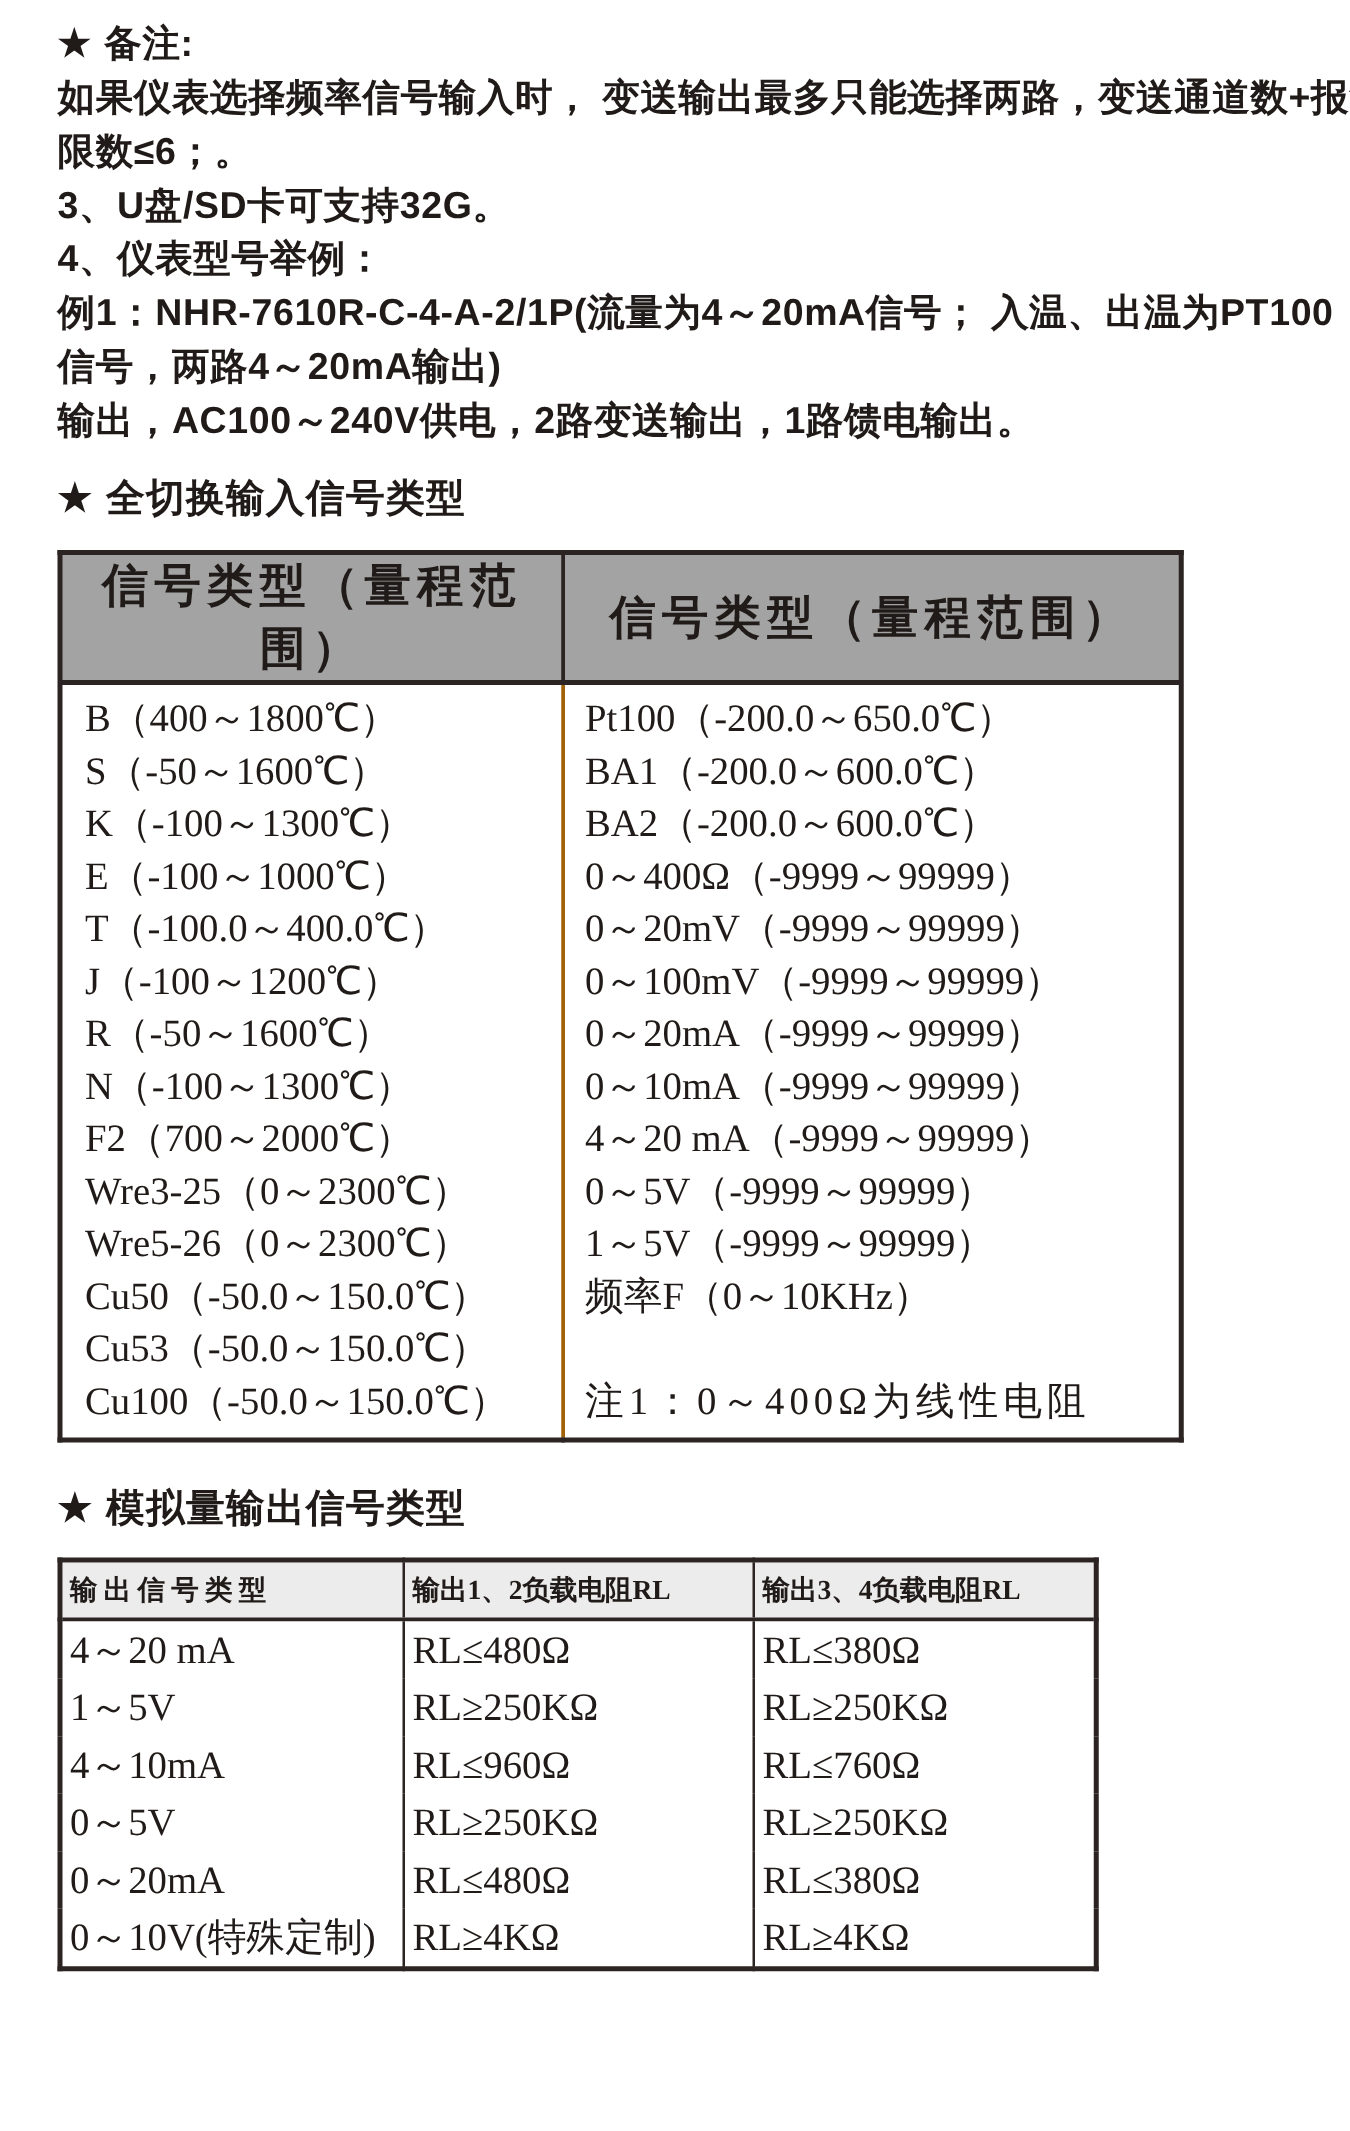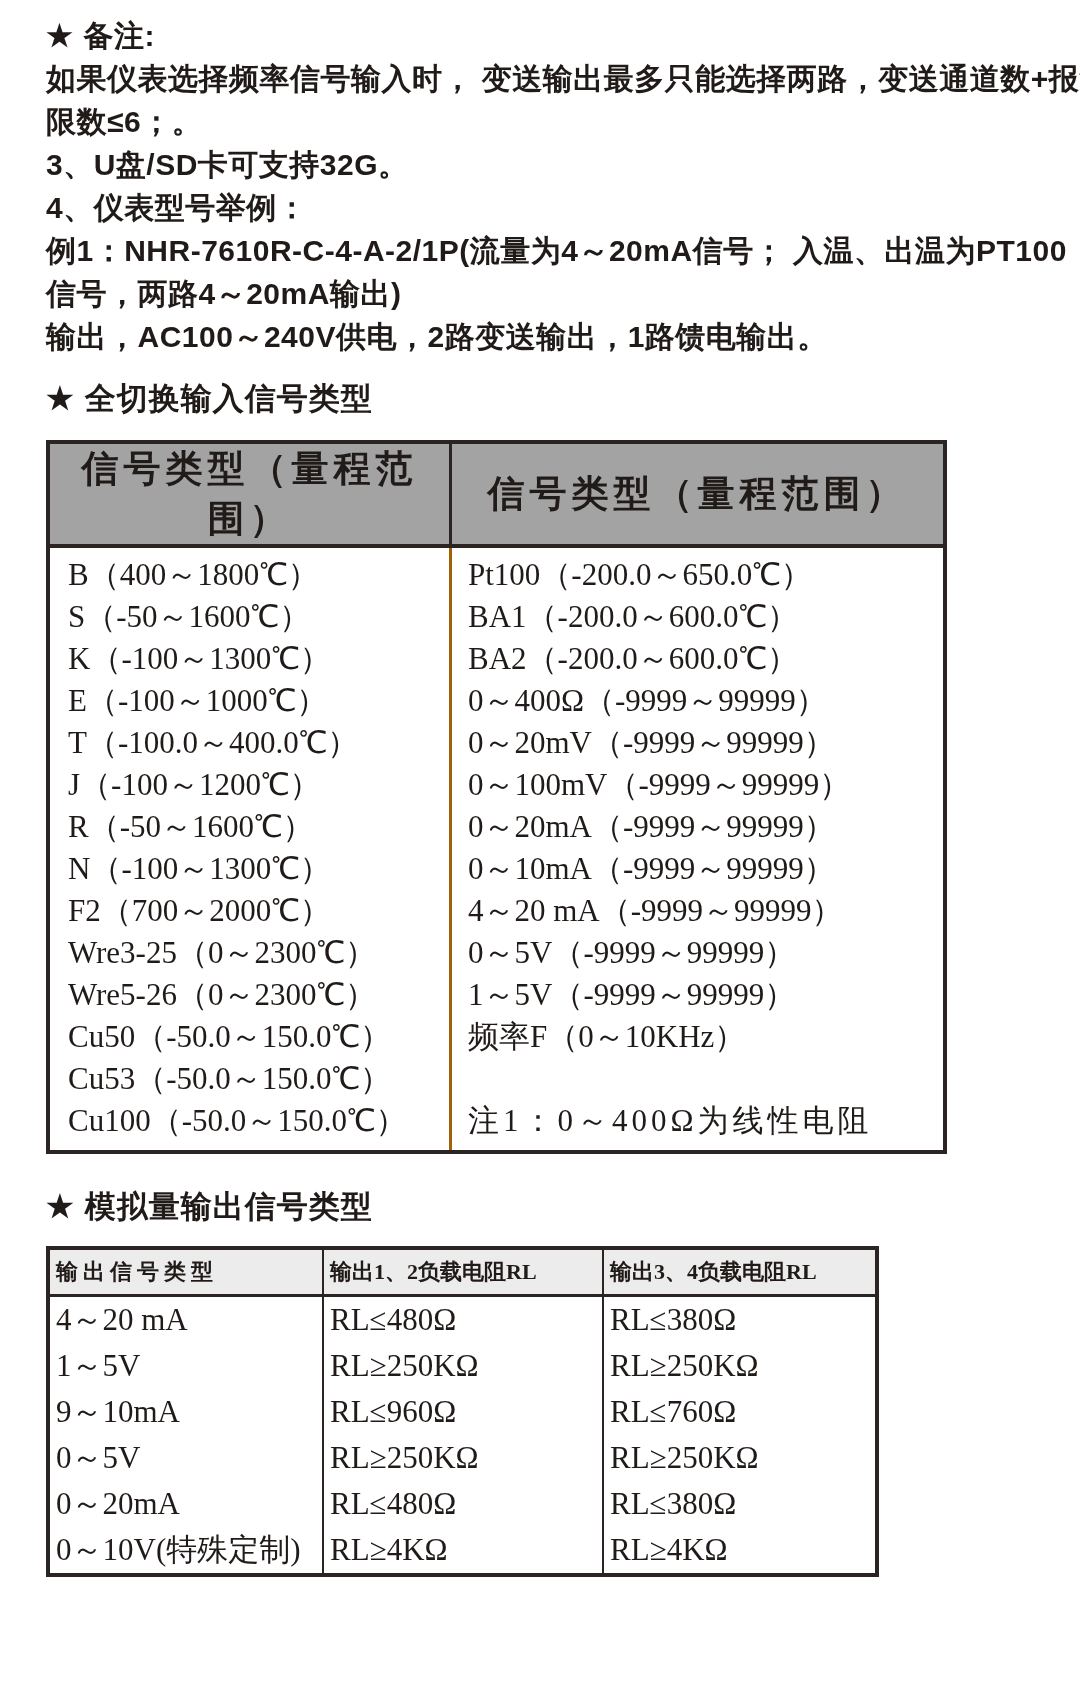--- a/index.html
+++ b/index.html
@@ -143,21 +143,21 @@
         <td class="b1">4～20 mA</td>
         <td class="b2">RL≤480Ω</td>
         <td class="b3">RL≤380Ω</td>
       </tr>
       <tr>
         <td class="b1">1～5V</td>
         <td class="b2">RL≥250KΩ</td>
         <td class="b3">RL≥250KΩ</td>
       </tr>
       <tr>
-        <td class="b1">9～10mA</td>
+        <td class="b1">4～10mA</td>
         <td class="b2">RL≤960Ω</td>
         <td class="b3">RL≤760Ω</td>
       </tr>
       <tr>
         <td class="b1">0～5V</td>
         <td class="b2">RL≥250KΩ</td>
         <td class="b3">RL≥250KΩ</td>
       </tr>
       <tr>
         <td class="b1">0～20mA</td>

